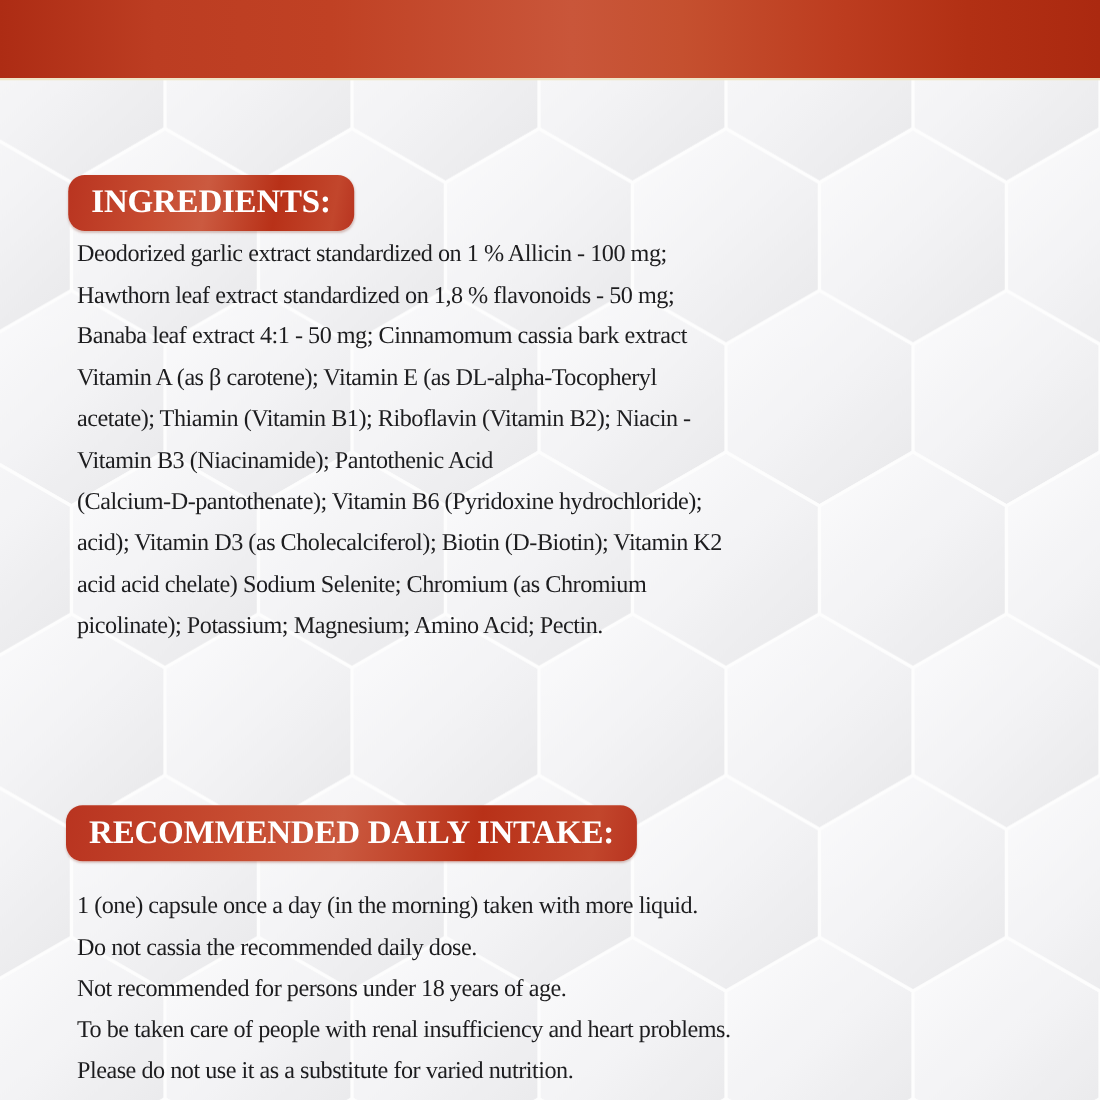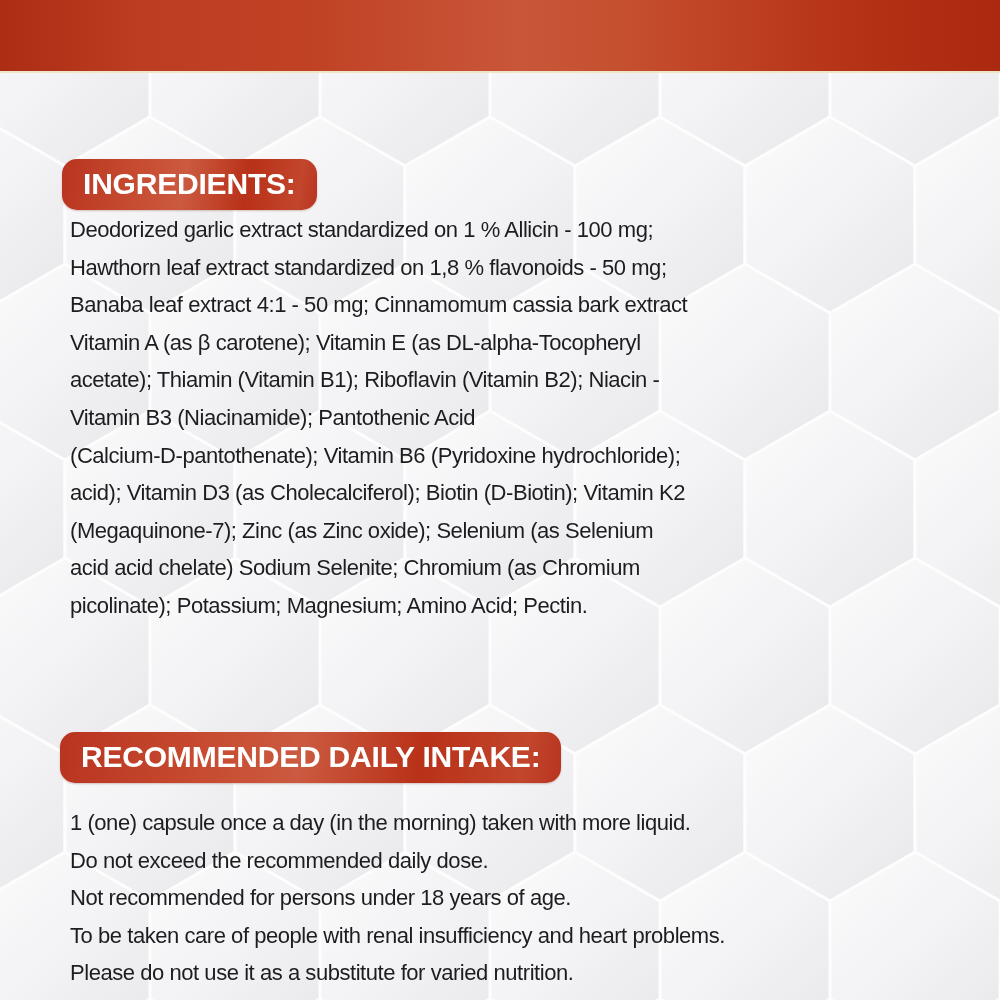--- a/index.html
+++ b/index.html
@@ -7,20 +7,21 @@
   body {
     font-family: "Liberation Sans", "DejaVu Sans", sans-serif;
     overflow: hidden;
   }
   .page {
     position: relative;
     width: 1000px;
     height: 1000px;
     background: #86efac;
     overflow: hidden;
+    font-family: Liberation Serif, serif;
   }
   .hex-bg {
     position: absolute;
     top: 0; left: 0;
     width: 1000px;
     height: 1000px;
     display: block;
   }
   .banner {
     position: absolute;
@@ -93,28 +94,27 @@
 
   <div class="para para-ingredients">
     <span class="line">Deodorized garlic extract standardized on 1 % Allicin - 100 mg;</span>
     <span class="line">Hawthorn leaf extract standardized on 1,8 % flavonoids - 50 mg;</span>
     <span class="line">Banaba leaf extract 4:1 - 50 mg; Cinnamomum cassia bark extract</span>
     <span class="line">Vitamin A (as β carotene); Vitamin E (as DL-alpha-Tocopheryl</span>
     <span class="line">acetate); Thiamin (Vitamin B1); Riboflavin (Vitamin B2); Niacin -</span>
     <span class="line">Vitamin B3 (Niacinamide); Pantothenic Acid</span>
     <span class="line">(Calcium-D-pantothenate); Vitamin B6 (Pyridoxine hydrochloride);</span>
     <span class="line">acid); Vitamin D3 (as Cholecalciferol); Biotin (D-Biotin); Vitamin K2</span>
-    <span class="line">(Megaquinone-7); Zinc (as Zinc oxide); Selenium (as Selenium</span>
     <span class="line">acid acid chelate) Sodium Selenite; Chromium (as Chromium</span>
     <span class="line">picolinate); Potassium; Magnesium; Amino Acid; Pectin.</span>
   </div>
 
   <div class="heading-badge badge-intake">RECOMMENDED DAILY INTAKE:</div>
 
   <div class="para para-intake">
     <span class="line">1 (one) capsule once a day (in the morning) taken with more liquid.</span>
-    <span class="line">Do not exceed the recommended daily dose.</span>
+    <span class="line">Do not cassia the recommended daily dose.</span>
     <span class="line">Not recommended for persons under 18 years of age.</span>
     <span class="line">To be taken care of people with renal insufficiency and heart problems.</span>
     <span class="line">Please do not use it as a substitute for varied nutrition.</span>
   </div>
 
 </div>
 
 </body></html>

